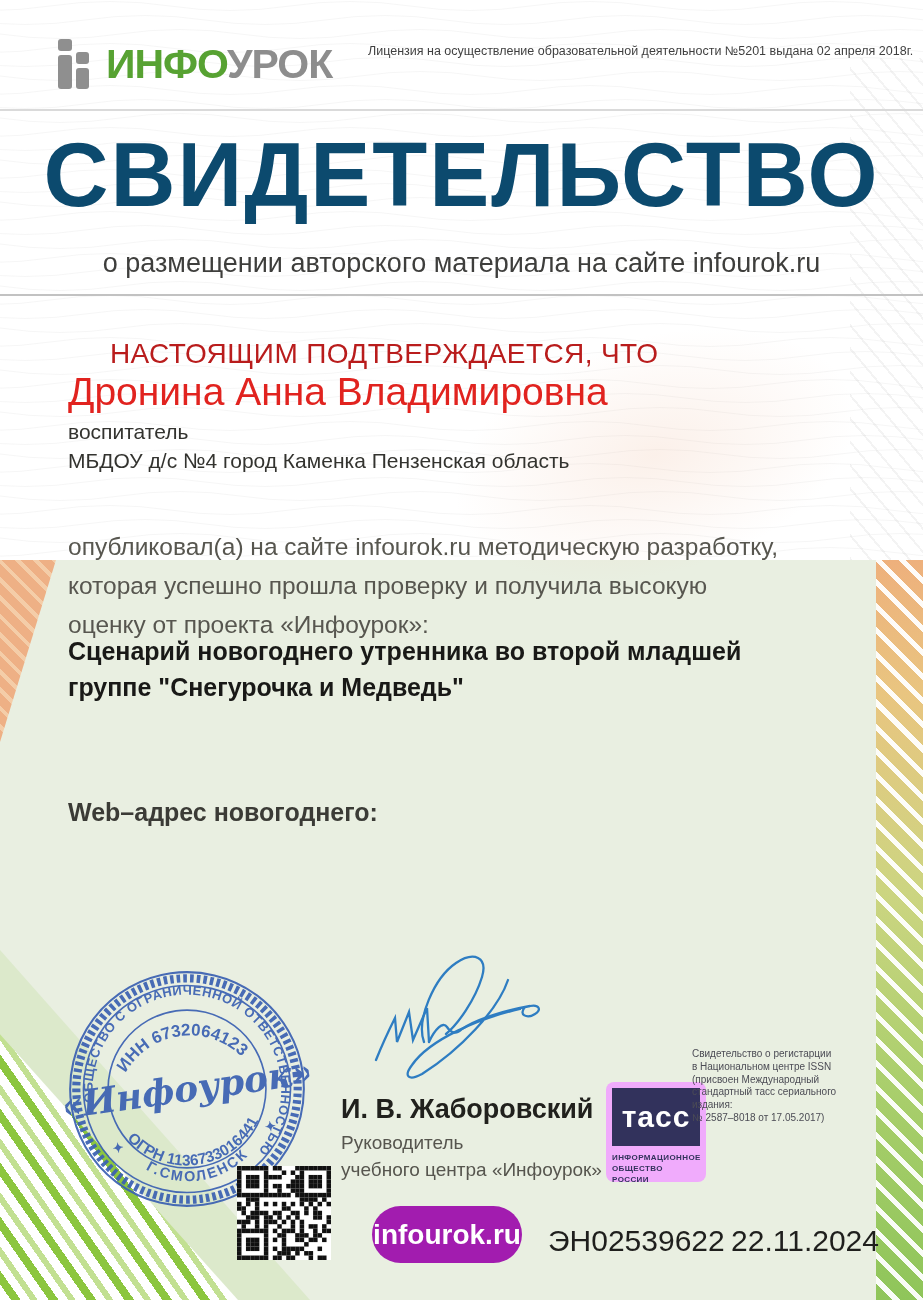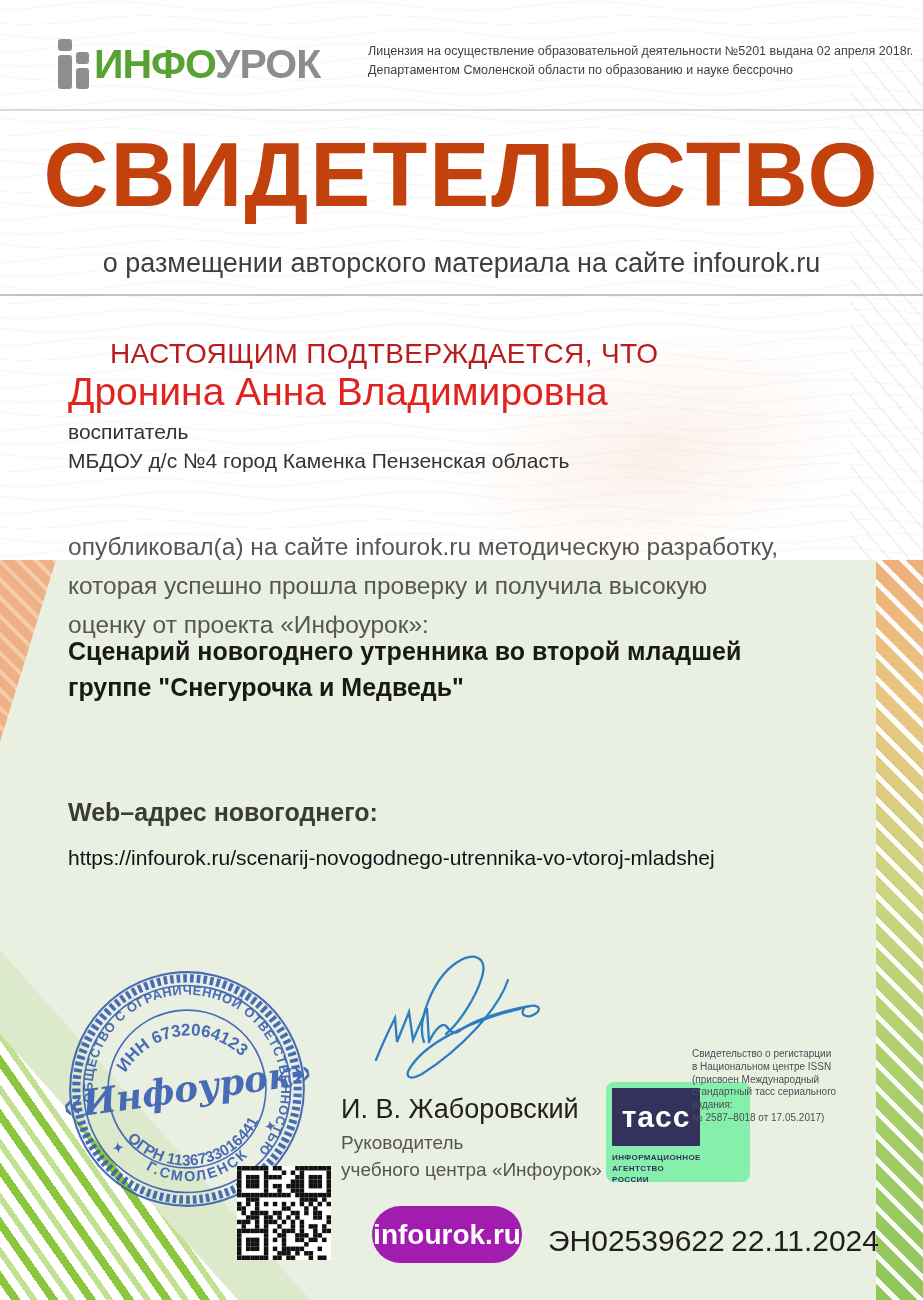--- a/index.html
+++ b/index.html
@@ -20,60 +20,60 @@
     background:radial-gradient(ellipse at center,rgba(238,188,158,.22) 0,rgba(238,188,158,0) 62%);}
   .left-orange-tri{left:0;top:560px;width:56px;height:182px;
     clip-path:polygon(0 0,100% 0,0 100%);
     background:repeating-linear-gradient(45deg,#eeb085 0 9px,#f4cda8 9px 13px);}
   .bl-wash{left:0;top:950px;width:310px;height:350px;clip-path:polygon(0 0,100% 100%,0 100%);
     background:rgba(186,219,146,.28);}
   .bl-fan{left:0;top:1008px;width:238px;height:292px;clip-path:polygon(0 9%,100% 100%,0 100%);
     background:repeating-linear-gradient(55deg,#ffffff 0 9px,#8cc63f 9px 17px,#ffffff 17px 25px,#c2e092 25px 31px);}
 
   
-  .logo{left:58px;top:36px;display:flex;align-items:flex-end;gap:2px;}
+  .logo{left:58px;top:36px;display:flex;align-items:flex-end;gap:14px;}
   .logo-icon{width:34px;height:56px;position:relative;}
   .logo-icon span{position:absolute;background:#8f8f8f;border-radius:3px;}
   .li-a{left:0;top:3px;width:14px;height:12px;}
   .li-b{left:0;top:19px;width:14px;height:34px;}
   .li-c{left:18px;top:16px;width:13px;height:12px;}
   .li-d{left:18px;top:32px;width:13px;height:21px;}
   .logo-text{font-size:41px;font-weight:700;letter-spacing:-1px;line-height:56px;}
   .logo-text .g{color:#57a232;} .logo-text .k{color:#8d8d8d;}
   .license{left:368px;top:42px;width:548px;font-size:12.5px;line-height:1.5;color:#3f3f3f;}
   .divider1{left:0;top:109px;width:923px;height:2px;background:#dadada;}
 
   
   .heading{left:0;top:124px;width:923px;text-align:center;font-size:90px;font-weight:700;
-    letter-spacing:2px;color:#c2410c;}
+    letter-spacing:2px;color:#0c4a6e;}
   .subtitle{left:0;top:248px;width:923px;text-align:center;font-size:27px;color:#3e3e3c;}
   .divider2{left:0;top:294px;width:923px;height:2px;background:#c2c2c2;}
 
   
   .confirm{left:68px;top:338px;font-size:28px;font-weight:400;color:#b91c1c;letter-spacing:.4px;margin-left:42px;}
   .person-name{left:68px;top:370px;font-size:39px;color:#e1231f;}
   .person-pos{left:68px;top:420px;font-size:21px;color:#33332f;}
   .person-org{left:68px;top:449px;font-size:21px;color:#33332f;}
 
   
   .paragraph{left:68px;top:527px;width:760px;font-size:24.5px;color:#57564f;
     line-height:39px;white-space:pre-line;}
   .work-title{left:68px;top:633px;width:760px;font-size:25px;font-weight:700;color:#191917;
     line-height:36px;white-space:pre-line;}
   .web-label{left:68px;top:798px;font-size:25px;font-weight:700;color:#3b3b36;}
   .url{left:68px;top:842px;font-size:21px;color:#111117;line-height:31px;}
 
   
   .stamp{left:64px;top:966px;width:246px;height:246px;transform:rotate(-8deg);opacity:.92;}
   .sig-svg{left:358px;top:948px;width:196px;height:146px;}
-  .sig-name{left:341px;top:1094px;font-size:27px;font-weight:400;color:#21211d;}
+  .sig-name{left:341px;top:1094px;font-size:27px;font-weight:700;color:#21211d;}
   .sig-role1{left:341px;top:1132px;font-size:19px;color:#56554e;}
   .sig-role2{left:341px;top:1159px;font-size:19px;color:#56554e;}
 
-  .tass-card{left:606px;top:1082px;width:100px;height:100px;background:#86efac;border-radius:8px;padding-left:44px;}
+  .tass-card{left:606px;top:1082px;width:100px;height:100px;background:#f0abfc;border-radius:8px;}
   .tass-box{position:absolute;left:6px;top:6px;width:88px;height:58px;background:#32325c;
     display:flex;align-items:center;justify-content:center;}
   .tass-box span{color:#ffffff;font-size:30px;font-weight:700;letter-spacing:1px;line-height:1;}
   .tass-caption{position:absolute;left:6px;top:70px;width:90px;font-size:8px;font-weight:700;
     color:#32325c;line-height:11px;letter-spacing:.4px;}
   .issn{left:692px;top:1048px;width:175px;font-size:10px;color:#4c4c55;line-height:12.8px;}
 
   .qr{left:237px;top:1166px;width:94px;height:94px;background:#ffffff;}
   .site-btn{left:372px;top:1206px;width:150px;height:57px;border-radius:29px;background:#a21caf;
     border:none;display:flex;align-items:center;justify-content:center;
@@ -99,41 +99,39 @@
   <div class="logo-icon">
     <span class="li-a"></span>
       <span class="li-b"></span>
       <span class="li-c"></span>
       <span class="li-d"></span>
   </div>
   <div class="logo-text"><span class="g">ИНФО</span><span class="k">УРОК</span></div>
 </div>
 <div class="abs license">
   <div>Лицензия на осуществление образовательной деятельности №5201 выдана 02 апреля 2018г.</div>
-  <div>Департаментом Смоленской области по образованию и науке бессрочно</div>
 </div>
 <div class="abs divider1"></div>
 
 <div class="abs heading">СВИДЕТЕЛЬСТВО</div>
 <div class="abs subtitle">о размещении авторского материала на сайте infourok.ru</div>
 <div class="abs divider2"></div>
 
 <div class="abs confirm">НАСТОЯЩИМ ПОДТВЕРЖДАЕТСЯ, ЧТО</div>
 <div class="abs person-name">Дронина Анна Владимировна</div>
 <div class="abs person-pos">воспитатель</div>
 <div class="abs person-org">МБДОУ д/с №4 город Каменка Пензенская область</div>
 
 <div class="abs paragraph">опубликовал(а) на сайте infourok.ru методическую разработку,
 которая успешно прошла проверку и получила высокую
 оценку от проекта «Инфоурок»:</div>
 <div class="abs work-title">Сценарий новогоднего утренника во второй младшей
 группе "Снегурочка и Медведь"</div>
 <div class="abs web-label">Web–адрес новогоднего:</div>
 <div class="abs url">
-  <div>https://infourok.ru/scenarij-novogodnego-utrennika-vo-vtoroj-mladshej</div>
 </div>
 
 <svg class="abs stamp" viewBox="0 0 240 240">
   <defs>
     <path id="so" d="M 28 120 A 92 92 0 1 1 212 120 A 92 92 0 1 1 28 120"></path>
     <path id="si" d="M 48 140 A 72 72 0 0 1 192 140"></path>
     <path id="sg" d="M 45 138 A 78 78 0 0 0 195 138"></path>
     <path id="sc" d="M 40 130 A 80 80 0 0 0 200 130"></path>
   </defs>
   <g fill="none" stroke="#3a60b2">
@@ -164,21 +162,21 @@
 <div class="abs sig-name">И. В. Жаборовский</div>
 <div class="abs sig-role1">Руководитель</div>
 <div class="abs sig-role2">учебного центра «Инфоурок»</div>
 
 <div class="abs tass-card">
   <div class="tass-box">
       <span>тасс</span>
     </div>
   <div class="tass-caption">
     <div>ИНФОРМАЦИОННОЕ</div>
-    <div>АГЕНТСТВО РОССИИ</div>
+    <div>ОБЩЕСТВО РОССИИ</div>
   </div>
 </div>
 <div class="abs issn">
   <div>Свидетельство о регистарции</div>
   <div>в Национальном центре ISSN</div>
   <div>(присвоен Международный</div>
   <div>стандартный тасс сериального</div>
   <div>издания:</div>
   <div>№ 2587–8018 от 17.05.2017)</div>
 </div>

